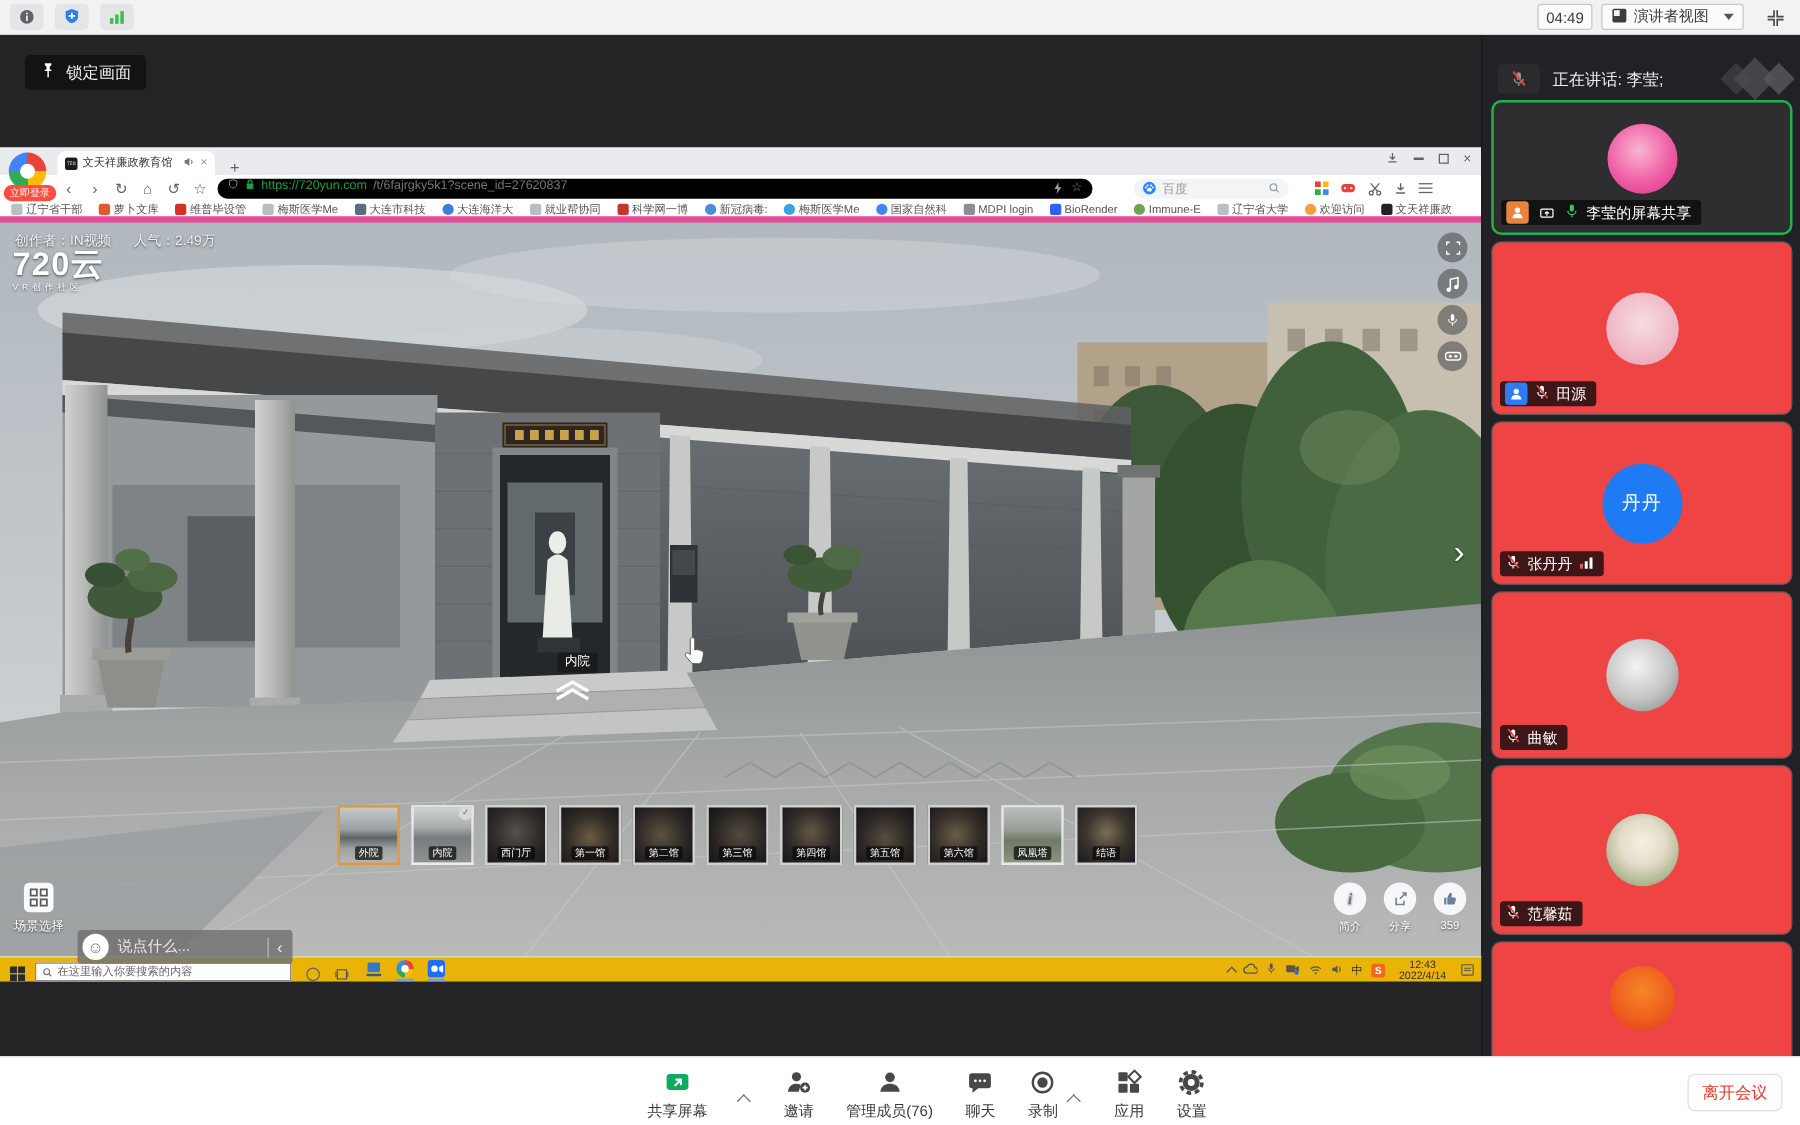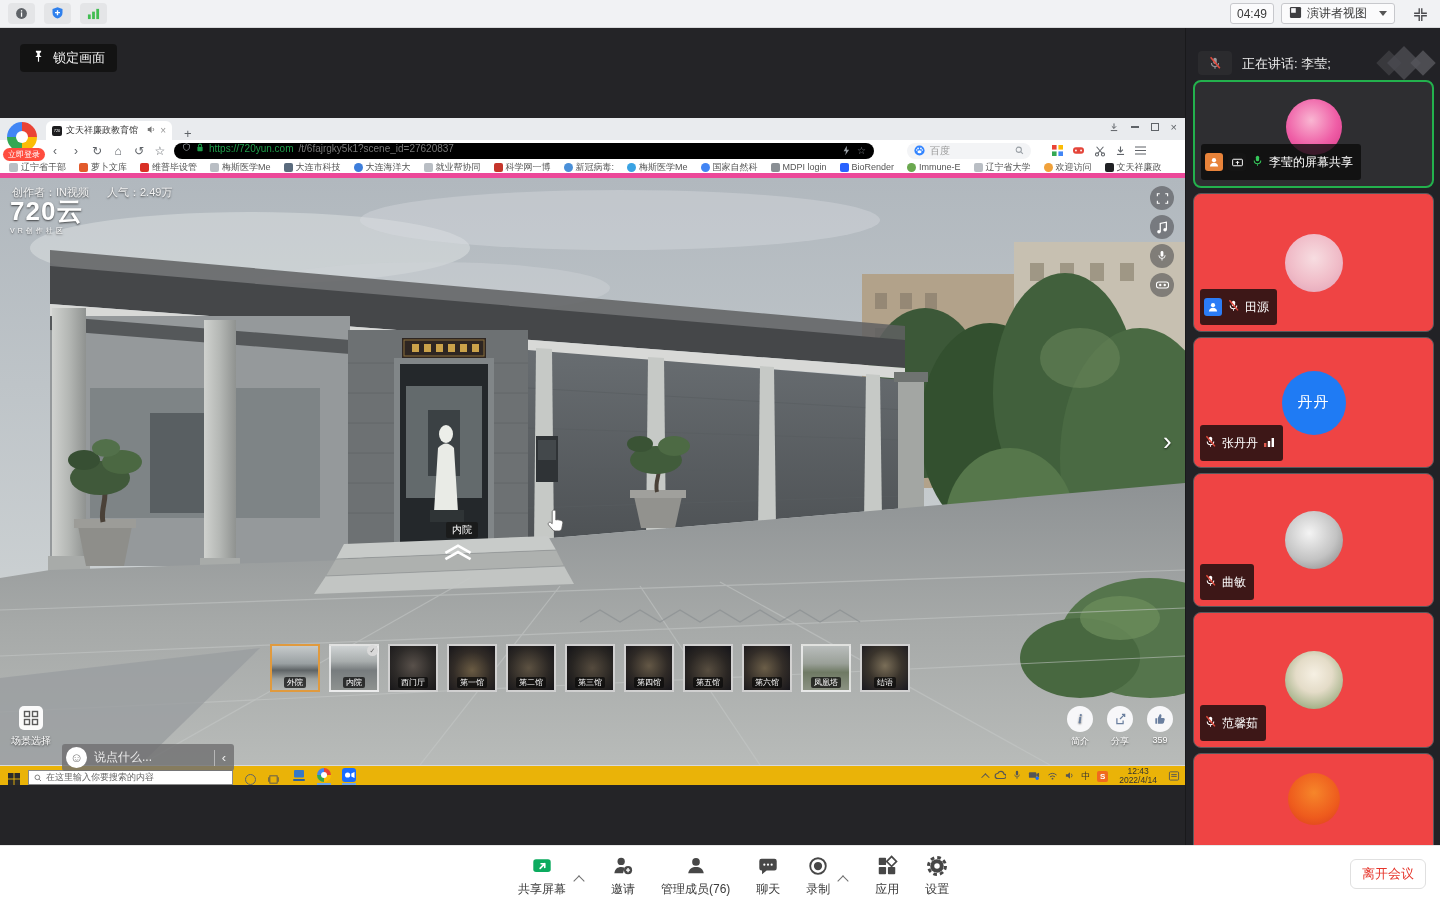--- a/index.html
+++ b/index.html
@@ -148,21 +148,21 @@
     background:radial-gradient(circle at 50% 42%,#f7dde1 0%,#f0bcc8 55%,#dfa0b4 100%)}
   .av-dandan{width:64px;height:64px;background:#1f7bf4;color:#fff;font-size:15px;display:flex;
     align-items:center;justify-content:center;letter-spacing:1px}
   .av-qumin{width:58px;height:58px;
     background:radial-gradient(circle at 42% 38%,#f4f4f4 0%,#c3c3c3 55%,#7d7d7d 100%)}
   .av-fan{width:58px;height:58px;
     background:radial-gradient(circle at 50% 40%,#f6f0e3 0%,#e4dcc8 40%,#a7b48c 75%,#7d9465 100%)}
   .av-tiger{width:52px;height:52px;
     background:radial-gradient(circle at 50% 38%,#f6862a 0%,#ee5b1d 60%,#d93a20 100%)}
   .namebar{position:absolute;left:6px;bottom:6px;background:rgba(10,10,10,.78);border-radius:3px;
-    height:36px;display:flex;align-items:center;gap:5px;padding:0 8px 0 4px;font-size:12px;color:#fff;
+    height:20px;display:flex;align-items:center;gap:5px;padding:0 8px 0 4px;font-size:12px;color:#fff;
     white-space:nowrap}
   .badge{width:18px;height:18px;border-radius:3px;display:flex;align-items:center;justify-content:center;
     flex:0 0 auto}
   .badge.orange{background:#e8833a}
   .badge.blue{background:#2b7cf6}
   .badge.dark{background:#141414}
 
   
   .toolbar{position:absolute;left:0;top:845px;width:1440px;height:55px;background:#fff;
     border-top:1px solid #e8e8e8;z-index:60}
@@ -927,21 +927,21 @@
     </div>
 
     <div class="tile" style="top:725px;height:136px">
       <span class="avatar av-tiger" style="margin-bottom:44px"></span>
     </div>
   </div>
 
   <div class="toolbar">
 
     <div class="tb-center">
-      <div style="display:flex;align-items:flex-start;gap:7px">
+      <div style="display:flex;align-items:flex-start;gap:23px">
         <div class="tb-item">
           <span class="ic">
             <svg width="24" height="22" viewBox="0 0 24 24">
                 <rect x="2.5" y="4.5" width="19" height="14" rx="3" fill="#0cab5f"></rect>
                 <path d="M10 14.5 15 9.5M15 9.5h-4M15 9.5v4" stroke="#fff" stroke-width="1.8" fill="none" stroke-linecap="round"></path>
               </svg>
           </span>
           <span>共享屏幕</span>
         </div>
         <span class="mcaret" style="margin-top:10px"></span>

